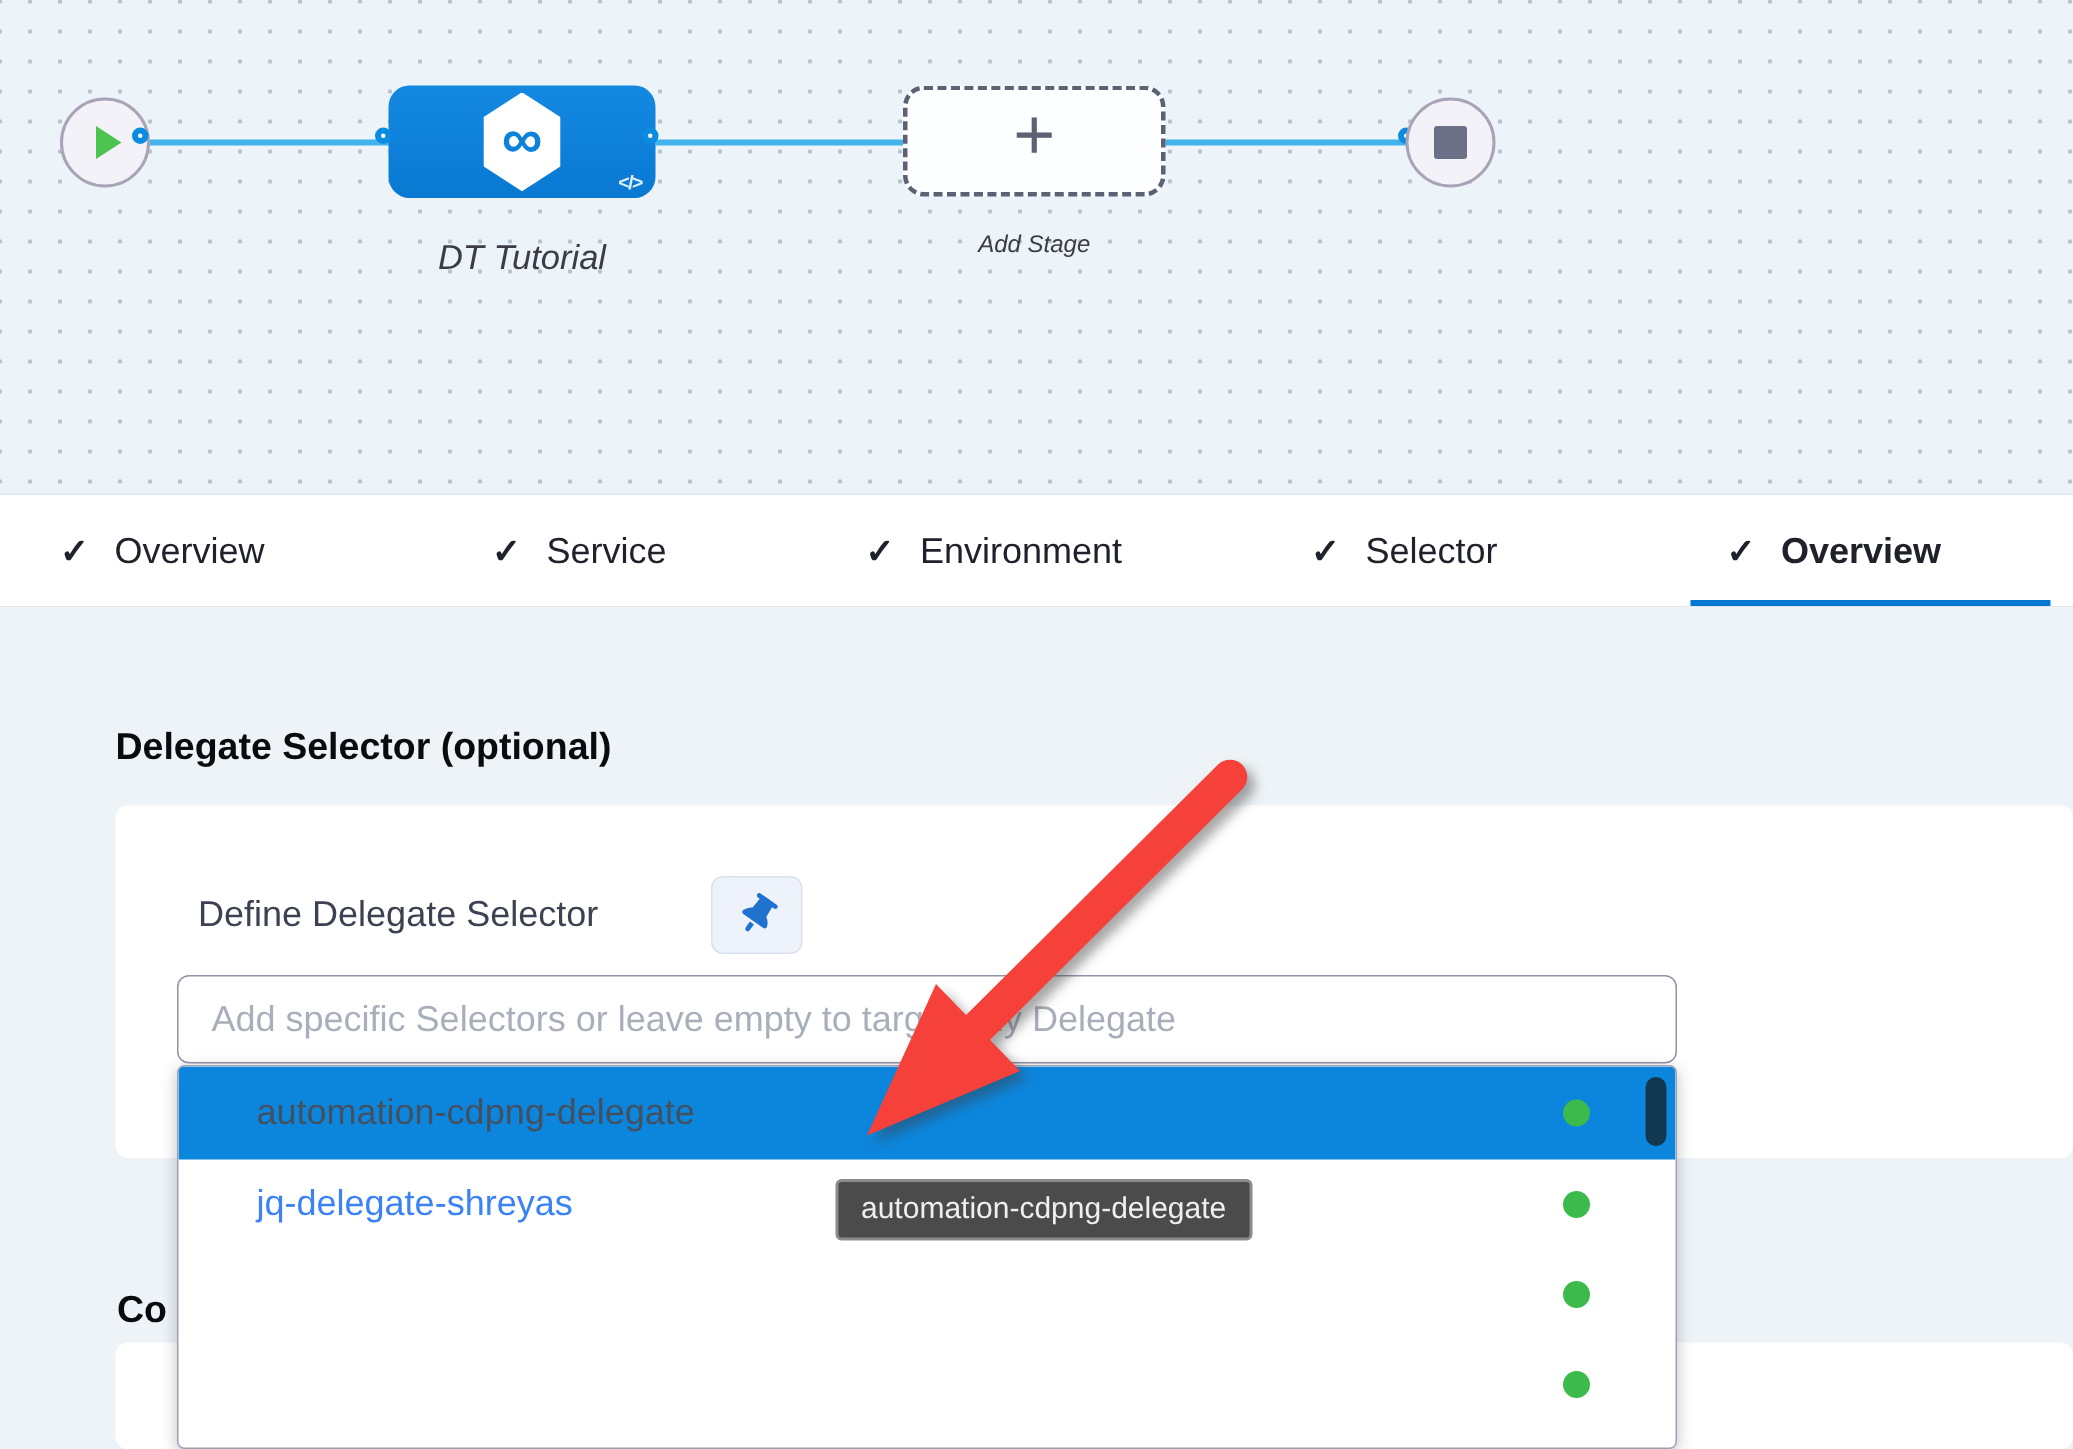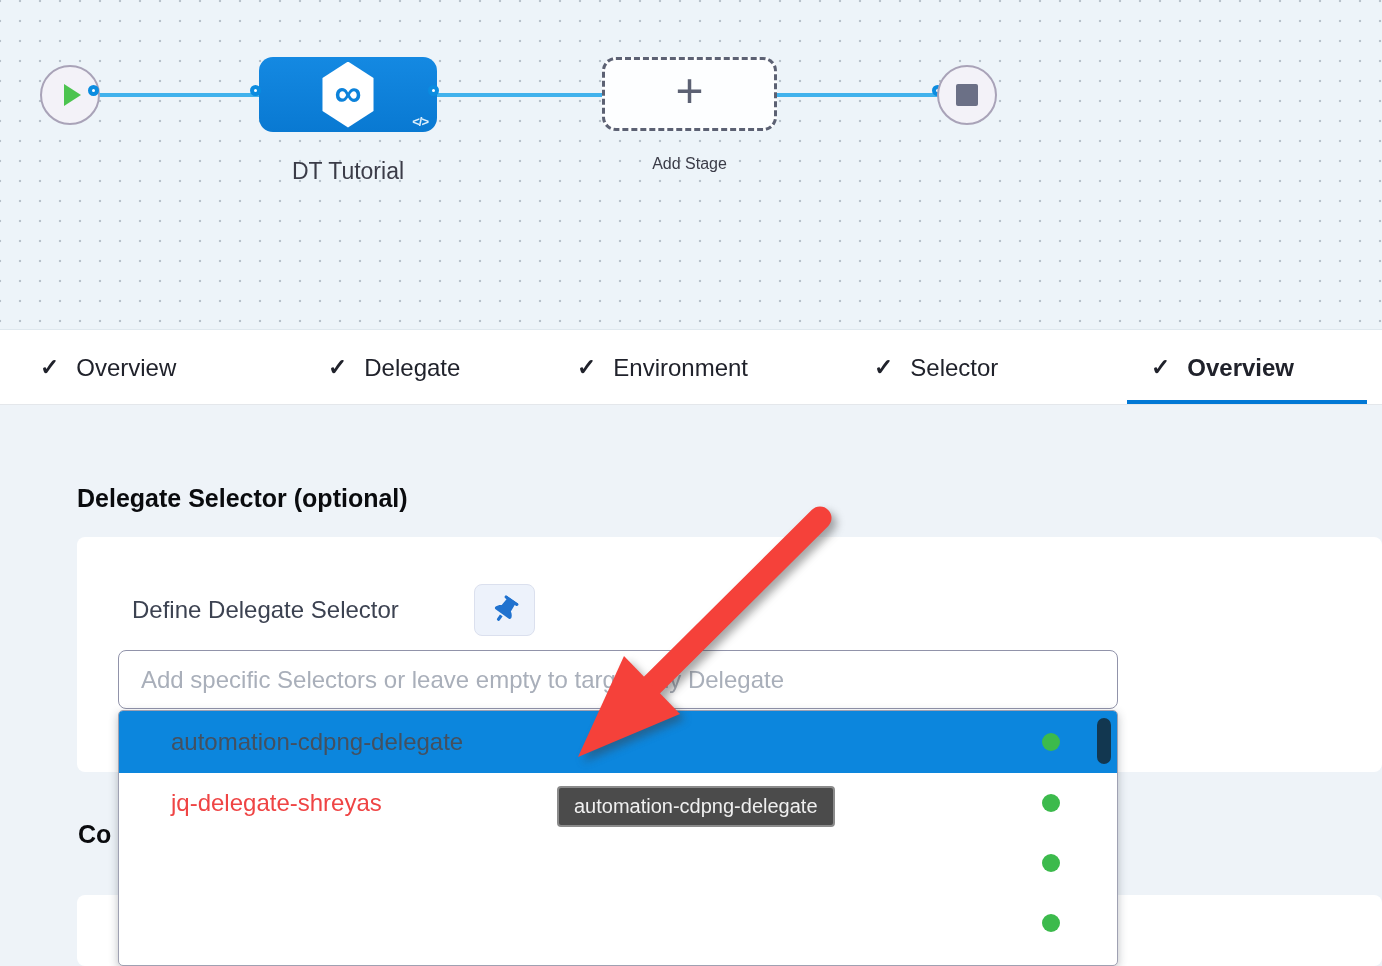--- a/index.html
+++ b/index.html
@@ -28,21 +28,21 @@
   .hexagon { width:58px; height:66px; background:#ffffff;
     clip-path:polygon(50% 0%, 94% 25%, 94% 75%, 50% 100%, 6% 75%, 6% 25%);
     display:flex; align-items:center; justify-content:center; }
   .hexagon span { color:#0c82da; font-size:38px; font-weight:bold; line-height:1; margin-top:-4px; }
   .code-badge { position:absolute; right:9px; bottom:3px; color:#dff0fc;
     font-size:13px; font-weight:bold; letter-spacing:-1px; }
   #add-stage-node { position:absolute; left:602px; top:57px; width:175px; height:74px;
     border-radius:14px; background:#fdfeff; border:3px dashed #5c6173;
     display:flex; align-items:center; justify-content:center; }
   #add-stage-node .plus { font-size:48px; font-weight:200; color:#5c6173; line-height:1; margin-top:-6px; }
-  .node-label { position:absolute; text-align:center; font-size:23px; color:#3b3c48; }
+  .node-label { position:absolute; text-align:center; font-size:23px; color:#3b3c48;font-style:italic; }
 
   
   #tabbar { position:absolute; left:0; top:330px; width:1382px; height:75px;
     background:#ffffff; border-bottom:1px solid #e4e7eb; }
   .tab { position:absolute; top:0; height:75px; display:flex; align-items:center; gap:17px;
     font-size:24px; color:#20222b; cursor:pointer; }
   .tab .check { font-size:23px; font-weight:bold; color:#20222b; }
   .tab.active { font-weight:600; }
   #tab-underline { position:absolute; left:1127px; bottom:0; width:240px; height:4px; background:#0278d5; }
 
@@ -61,21 +61,21 @@
     border:1px solid #9193aa; border-radius:8px; background:#ffffff;
     font-family:"Liberation Sans", sans-serif; font-size:24px; color:#3c4251; padding:0 22px; outline:none; }
   #selector-input::placeholder { color:#a9afba; opacity:1; }
 
   
   #delegate-menu { position:absolute; left:118px; top:305px; width:1000px; height:256px;
     background:#ffffff; border:1px solid #9fa1b2; border-radius:5px;
     box-shadow:0 3px 10px rgba(40,45,60,0.3); overflow:hidden; z-index:20; }
   .menu-row { position:relative; height:60px; display:flex; align-items:center; cursor:pointer; }
   .menu-row.highlighted { height:62px; background:#0c86dd; }
-  .menu-row .opt-label { padding-left:52px; font-size:24px; color:#ef4444; }
+  .menu-row .opt-label { padding-left:52px; font-size:24px; color:#3b82f6; }
   .menu-row.highlighted .opt-label { color:#44505f; }
   .status-dot { position:absolute; right:57px; top:50%; margin-top:-9px;
     width:18px; height:18px; border-radius:50%; background:#3cba4c; }
   #menu-scrollbar { position:absolute; right:6px; top:7px; width:14px; height:46px;
     background:#123750; border-radius:7px; z-index:2; cursor:grab; }
 
   
   #hover-tooltip { position:absolute; left:557px; top:381px; z-index:30;
     background:#4b4b4b; border:2px solid #8b8b8b; border-radius:4px;
     color:#efefef; font-size:20px; font-weight:500; padding:7px 15px; white-space:nowrap; }
@@ -120,21 +120,21 @@
     </div>
   </div>
 
   <div id="tabbar">
     <div class="tab" style="left:40px;">
       <span class="check">✓</span>
       <span>Overview</span>
     </div>
     <div class="tab" style="left:328px;">
       <span class="check">✓</span>
-      <span>Delegate</span>
+      <span>Service</span>
     </div>
     <div class="tab" style="left:577px;">
       <span class="check">✓</span>
       <span>Environment</span>
     </div>
     <div class="tab" style="left:874px;">
       <span class="check">✓</span>
       <span>Selector</span>
     </div>
     <div class="tab active" style="left:1151px;">
@@ -172,21 +172,21 @@
         <span class="status-dot"></span>
       </div>
       <div class="menu-row">
         <span class="status-dot"></span>
       </div>
       <div id="menu-scrollbar"></div>
     </div>
 
     <div id="hover-tooltip">automation-cdpng-delegate</div>
 
-    <div class="section-heading" style="left:78px;top:415px;">Co</div>
+    <div class="section-heading" style="left:78px;top:454px;">Co</div>
     <div class="card" id="card-lower"></div>
   </div>
 
   <svg id="arrow-overlay" viewBox="0 0 1382 966">
     <g style="filter:drop-shadow(5px 5px 4px rgba(60,60,60,0.45));">
       <path d="M 820 518 L 652 685" stroke="#f5413a" stroke-width="23" stroke-linecap="round" fill="none"></path>
       <polygon points="624,656 680,714 578,757" fill="#f5413a"></polygon>
     </g>
   </svg>
 

